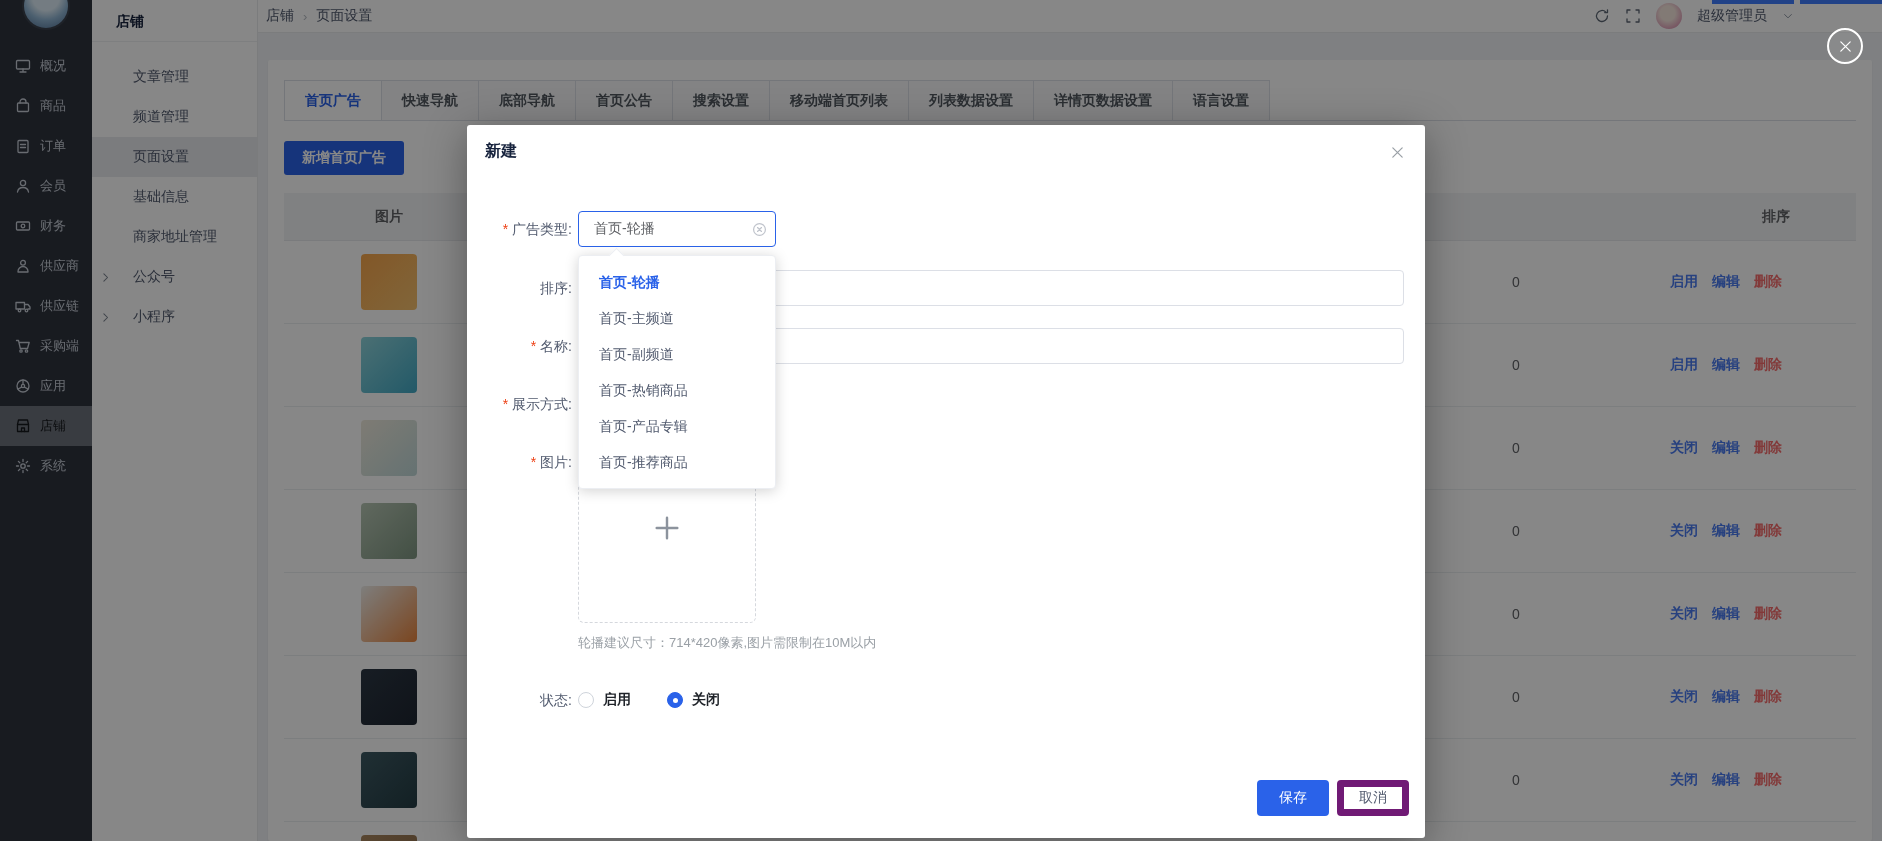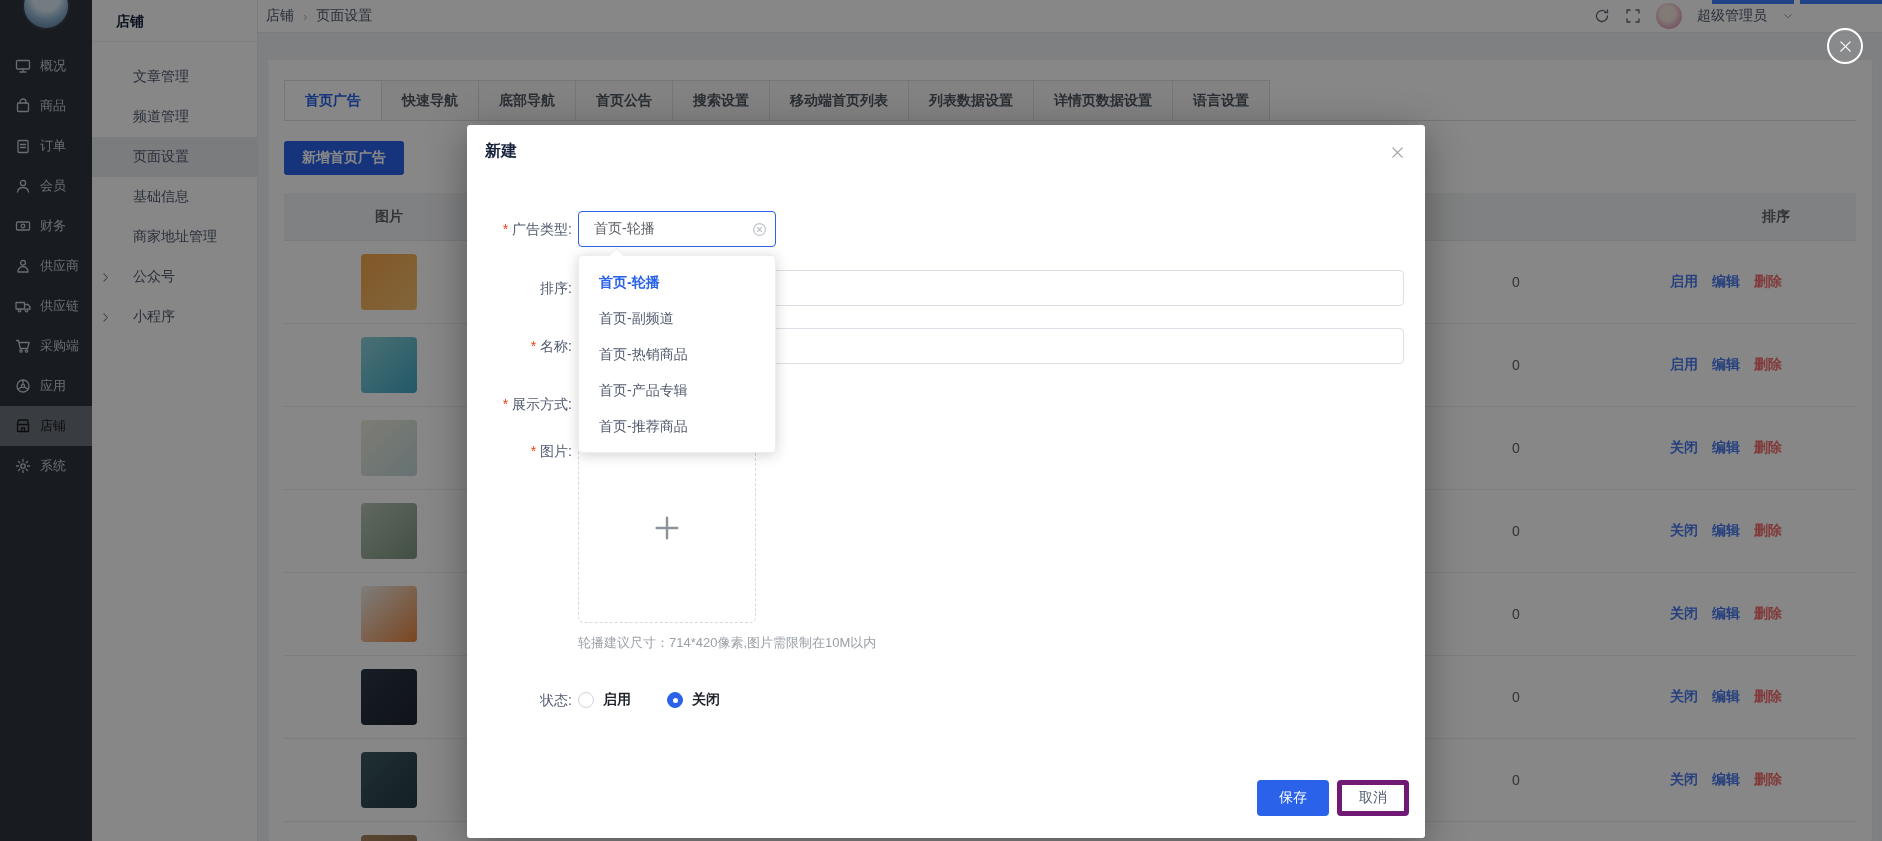--- a/index.html
+++ b/index.html
@@ -79,21 +79,21 @@
   .plus { width:30px; height:30px; color:#8c939d; display:inline-flex; }
   .m-hint { position:absolute; left:111px; top:509px; font-size:13px; color:#9aa0a6; }
   .m-status { position:absolute; left:111px; top:566px; display:flex; align-items:center; gap:36px; }
   .radio-opt { display:flex; align-items:center; font-size:14px; color:#1f2329; font-weight:600; cursor:pointer; }
   .radio { width:16px; height:16px; border-radius:50%; border:1px solid #cfd4db; background:#fff; margin-right:9px; position:relative; }
   .radio.checked { border-color:#2a62e9; background:#2a62e9; }
   .radio.checked::after { content:""; position:absolute; left:5px; top:5px; width:5px; height:5px; border-radius:50%; background:#fff; }
   .m-save { position:absolute; left:790px; top:655px; width:72px; height:36px; background:#2a62e9; color:#fff; border:none;
     border-radius:4px; font-size:14px; cursor:pointer; }
   .m-cancel { position:absolute; left:870px; top:655px; width:72px; height:36px; background:#fff; color:#515a6e;
-    border:5px solid #701a75; border-radius:4px; font-size:14px; cursor:pointer; }
+    border:7px solid #701a75; border-radius:4px; font-size:14px; cursor:pointer; }
 
   .dropdown { position:absolute; left:578px; top:255px; width:198px; background:#fff; border:1px solid #eceef2; border-radius:4px;
     box-shadow:0 2px 14px rgba(0,0,0,.18); z-index:30; padding:8px 0; }
   .dropdown::before { content:""; position:absolute; top:-6px; left:32px; width:10px; height:10px; background:#fff;
     transform:rotate(45deg); border-left:1px solid #eceef2; border-top:1px solid #eceef2; }
   .opt { height:36px; line-height:36px; padding-left:20px; font-size:14px; color:#515a6e; cursor:pointer; }
   .opt.sel { color:#2a62e9; font-weight:700; }
 
   .float-close { position:absolute; left:1827px; top:28px; width:36px; height:36px; border:2px solid #fff; border-radius:50%;
     z-index:40; color:#fff; display:flex; align-items:center; justify-content:center; cursor:pointer; background:rgba(255,255,255,.08); }
@@ -453,21 +453,21 @@
 
     <div class="m-label" style="top:213px">
       <span class="req">*</span><span>名称:</span>
     </div>
     <input class="m-input in-name" value="" style="">
 
     <div class="m-label" style="top:271px">
       <span class="req">*</span><span>展示方式:</span>
     </div>
 
-    <div class="m-label" style="top:318px">
+    <div class="m-label" style="top:329px">
       <span class="req">*</span><span>图片:</span>
     </div>
     <div class="m-upload">
       <span class="plus">
           <svg viewBox="0 0 16 16" width="100%" height="100%" fill="none" stroke="currentColor" stroke-width="1.3" stroke-linecap="round" stroke-linejoin="round">
             <path d="M8 2.5v11M2.5 8h11"></path>
           </svg>
         </span>
     </div>
     <div class="m-hint">轮播建议尺寸：714*420像素,图片需限制在10M以内</div>
@@ -488,20 +488,23 @@
 
     <button class="m-save">保存</button>
     <button class="m-cancel">取消</button>
   </div>
 
   <div class="dropdown">
     <div class="opt sel">
         <span>首页-轮播</span>
       </div>
       <div class="opt">
+        <span>首页-主频道</span>
+      </div>
+      <div class="opt">
         <span>首页-副频道</span>
       </div>
       <div class="opt">
         <span>首页-热销商品</span>
       </div>
       <div class="opt">
         <span>首页-产品专辑</span>
       </div>
       <div class="opt">
         <span>首页-推荐商品</span>

